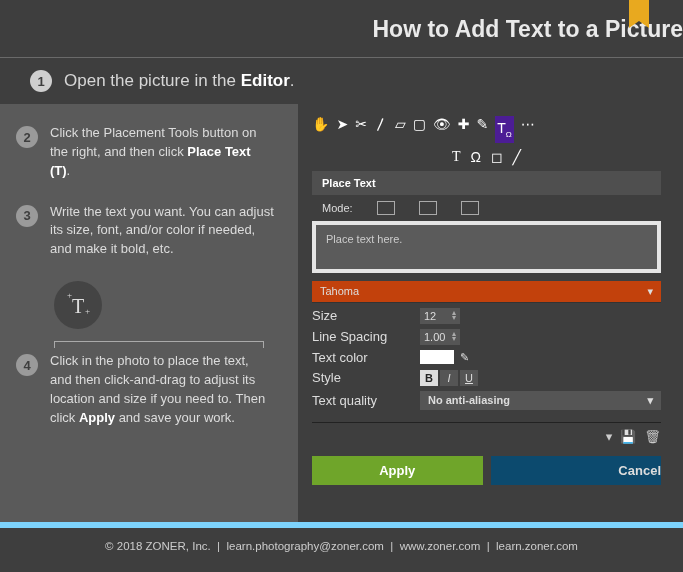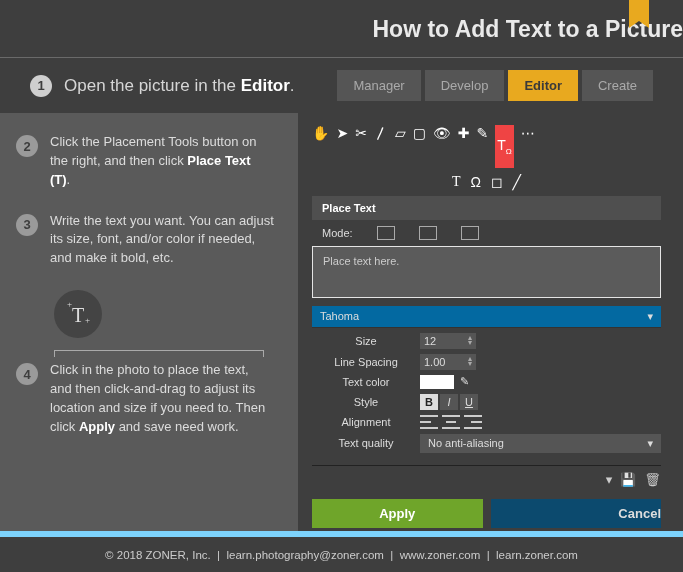--- a/index.html
+++ b/index.html
@@ -80,42 +80,42 @@
 .iconrow { display: flex; gap: 7px; margin-bottom: 6px; font-size: 14px; color: #fff; }
 .iconrow2 { justify-content: center; gap: 10px; width: 150px; margin-left: auto; margin-right: auto; }
 .panelhdr {
   background: #4f4f4f; padding: 6px 10px;
   font-size: 11px; font-weight: bold; color: #fff;
   margin-top: 4px;
 }
 .moderow { display: flex; align-items: center; gap: 24px; padding: 6px 10px; font-size: 11px; }
 .modeicon { width: 18px; height: 14px; border: 1px solid #aaa; display: inline-block; }
 .textarea {
-  background: #5b5b5b; border: 1px solid #e5e5e5;
+  background: #5b5b5b; border: 4px solid #e5e5e5;
   padding: 8px 10px; height: 52px; font-size: 11px; color: #ccc;
   margin-bottom: 8px;
 }
 .fontsel {
-  background: #0369a1; padding: 4px 8px; font-size: 11px;
+  background: #c2410c; padding: 4px 8px; font-size: 11px;
   display: flex; justify-content: space-between;
   border-bottom: 1px solid #333;
 }
 .frow { display: flex; align-items: center; margin-top: 5px; }
-.flabel { width: 108px; text-align: center; padding-right: 0; font-size: 11px; }
-.spin { width: 56px; background: #555; padding: 2px 4px; font-size: 11px; display: flex; justify-content: space-between; }
+.flabel { width: 108px; text-align: left; padding-right: 0; font-size: 13px; }
+.spin { width: 40px; background: #555; padding: 2px 4px; font-size: 11px; display: flex; justify-content: space-between; }
 .arrows { font-size: 8px; line-height: 5px; color: #aaa; }
 .swatch { width: 34px; height: 14px; background: #fff; display: inline-block; }
 .stylebtn {
   width: 18px; height: 16px; background: #ddd;
   display: inline-flex; align-items: center; justify-content: center;
   font-size: 11px; color: #222; margin-right: 2px;
 }
 .alignbtn { width: 18px; height: 14px; display: inline-flex; flex-direction: column; justify-content: space-between; gap: 2px; margin-right: 4px; }
 .alignbtn span { height: 2px; background: #ccc; }
-.qsel { flex: 1; background: #555; padding: 3px 8px; font-size: 11px; display: flex; justify-content: space-between; }
+.qsel { flex: 1; background: #555; padding: 3px 8px; font-size: 11px; display: flex; justify-content: space-between; font-weight: bold; }
 .hr2 { height: 1px; background: #222; margin: 12px 0 6px; }
 .presetrow { display: flex; justify-content: flex-end; gap: 8px; font-size: 13px; color: #ccc; padding: 0 0 6px; }
 .btnrow { display: flex; gap: 8px; margin-top: 6px; }
 .btn { flex: 1; text-align: center; padding: 7px 0; font-size: 13px; font-weight: 600; }
 .apply { background: #6fa52a; color: #fff; }
 .cancel { background: #0c4a6e; color: #ddd; text-align: right; }
 .footer {
   text-align: center; padding: 12px 0;
   font-size: 11.5px; color: #ccc;
   border-top: 6px solid #7dd3fc;
@@ -127,26 +127,20 @@
 <div class="bookmark"></div>
 
 <div class="title">How to Add Text to a Picture</div>
 <div class="hr"></div>
 
 <div class="row1">
   <div class="stepnum">1</div>
   <div class="step1text">
     <span>Open the picture in the </span><b>Editor</b><span>.</span>
   </div>
-  <div class="tabs">
-    <div class="tab">Manager</div>
-    <div class="tab">Develop</div>
-    <div class="tab active">Editor</div>
-    <div class="tab">Create</div>
-  </div>
 </div>
 
 <div class="main">
   <div class="left">
     <div class="step">
       <div class="stepnum">2</div>
       <div class="steptxt">
         <span>Click the Placement Tools button on the right, and then click </span><b>Place Text (T)</b><span>.</span>
       </div>
     </div>
@@ -158,37 +152,37 @@
       <svg width="30" height="26" viewBox="0 0 30 26">
         <text x="4" y="6" font-size="9" fill="#ddd">+</text>
         <text x="9" y="21" font-size="20" font-family="Georgia" fill="#ddd">T</text>
         <text x="22" y="22" font-size="9" fill="#ddd">+</text>
       </svg>
     </div>
     <div class="bracket-top"></div>
     <div class="step">
       <div class="stepnum">4</div>
       <div class="steptxt">
-        <span>Click in the photo to place the text, and then click-and-drag to adjust its location and size if you need to. Then click </span><b>Apply</b><span> and save need work.</span>
+        <span>Click in the photo to place the text, and then click-and-drag to adjust its location and size if you need to. Then click </span><b>Apply</b><span> and save your work.</span>
       </div>
     </div>
   </div>
 
   <div class="right">
     <div class="iconrow">
       <span>✋</span>
       <span>➤</span>
       <span>✂</span>
       <span>〳</span>
       <span>▱</span>
       <span>▢</span>
       <span>👁</span>
       <span>✚</span>
       <span>✎</span>
-      <span style="background:#ef4444;padding:12px 2px;">T<sub style="font-size:8px">Ω</sub></span>
+      <span style="background:#4c1d95;padding:4px 2px;">T<sub style="font-size:8px">Ω</sub></span>
       <span>⋯</span>
     </div>
     <div class="iconrow iconrow2">
       <span style="font-family:Georgia">T</span>
       <span>Ω</span>
       <span>◻</span>
       <span>╱</span>
     </div>
     <div class="panelhdr">Place Text</div>
     <div class="moderow">
@@ -227,38 +221,20 @@
           <b>B</b>
         </span>
       <span class="stylebtn" style="background:#555;color:#ddd">
           <i>I</i>
         </span>
       <span class="stylebtn" style="background:#555;color:#ddd">
           <u>U</u>
         </span>
     </div>
     <div class="frow">
-      <div class="flabel">Alignment</div>
-      <span class="alignbtn">
-          <span style="width:100%"></span>
-          <span style="width:60%"></span>
-          <span style="width:100%"></span>
-        </span>
-      <span class="alignbtn">
-          <span style="width:100%"></span>
-          <span style="width:60%;margin:0 auto"></span>
-          <span style="width:100%"></span>
-        </span>
-      <span class="alignbtn">
-          <span style="width:100%"></span>
-          <span style="width:60%;margin-left:auto"></span>
-          <span style="width:100%"></span>
-        </span>
-    </div>
-    <div class="frow">
       <div class="flabel">Text quality</div>
       <div class="qsel">
           <span>No anti-aliasing</span>
           <span>▾</span>
         </div>
     </div>
     <div class="hr2"></div>
     <div class="presetrow">
       <span>▾</span>
       <span>💾</span>

